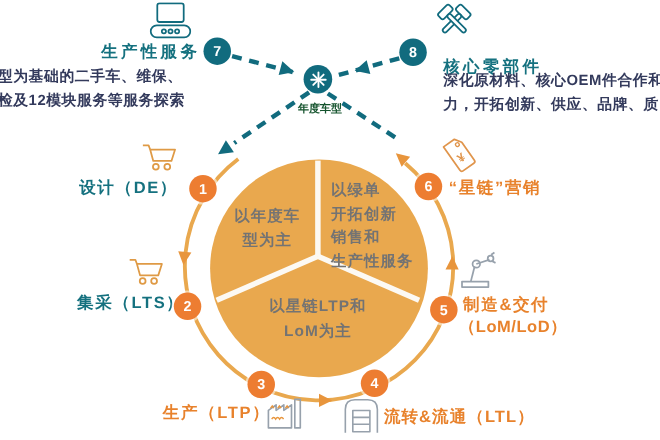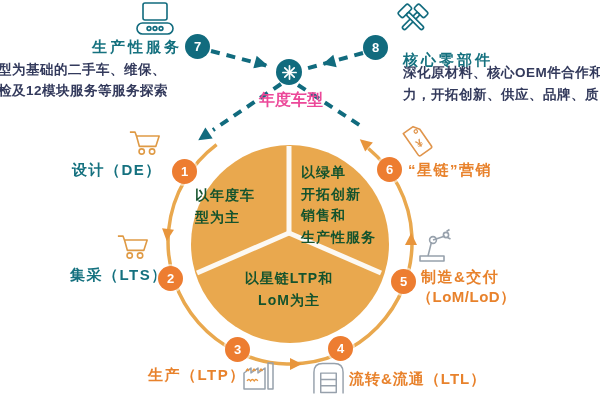--- a/index.html
+++ b/index.html
@@ -12,22 +12,22 @@
     position:absolute;width:25px;height:25px;border-radius:50%;
     display:flex;align-items:center;justify-content:center;
     color:#fff;font-weight:bold;font-size:13px;line-height:1;z-index:5;
   }
   .badge.orange{background:#ED7D31;box-shadow:0 0 0 2px rgba(255,255,255,.55);}
   .badge.teal{background:#116B7E;}
   .lbl{position:absolute;font-weight:bold;white-space:nowrap;z-index:4;}
   .teal-t{color:#15717F;}
   .orange-t{color:#E8822C;}
   .desc{position:absolute;font-weight:bold;color:#333A5C;font-size:13.5px;line-height:21px;letter-spacing:.5px;white-space:nowrap;z-index:4;}
-  .pie-t{position:absolute;color:#14532d;font-weight:bold;font-size:14px;line-height:21.5px;letter-spacing:1px;z-index:3;}
-  .hub-lbl{position:absolute;color:#ec4899;font-weight:bold;font-size:16px;line-height:15.5px;text-align:center;z-index:4;}
+  .pie-t{position:absolute;color:#737373;font-weight:bold;font-size:14px;line-height:21.5px;letter-spacing:1px;z-index:3;}
+  .hub-lbl{position:absolute;color:#14532d;font-weight:bold;font-size:10px;line-height:15.5px;text-align:center;z-index:4;}
   .icon{position:absolute;z-index:4;}
 </style>
 </head>
 <body>
 
 <div id="canvas">
 
   <svg class="layer" width="600" height="400" viewBox="0 0 600 400">
 
     <g>
@@ -53,21 +53,21 @@
     <g>
       <circle cx="290" cy="244" r="99" fill="#E9A84E"></circle>
       <g stroke="#FCF9F3" stroke-width="5">
         <path d="M289 146 L289 233"></path>
         <path d="M289 233 L197 273"></path>
         <path d="M289 233 L381 273"></path>
       </g>
     </g>
   </svg>
 
-  <div class="pie-t" style="left:195px;top:186px;width:96px;text-align:left;font-family:Liberation Mono, monospace;">
+  <div class="pie-t" style="left:195px;top:186px;width:96px;text-align:center;">
     <div>以年度车</div>
     <div>型为主</div>
   </div>
   <div class="pie-t" style="left:301px;top:162px;text-align:left;">
     <div>以绿单</div>
     <div>开拓创新</div>
     <div>销售和</div>
     <div>生产性服务</div>
   </div>
   <div class="pie-t" style="left:218px;top:268px;width:142px;text-align:center;">

